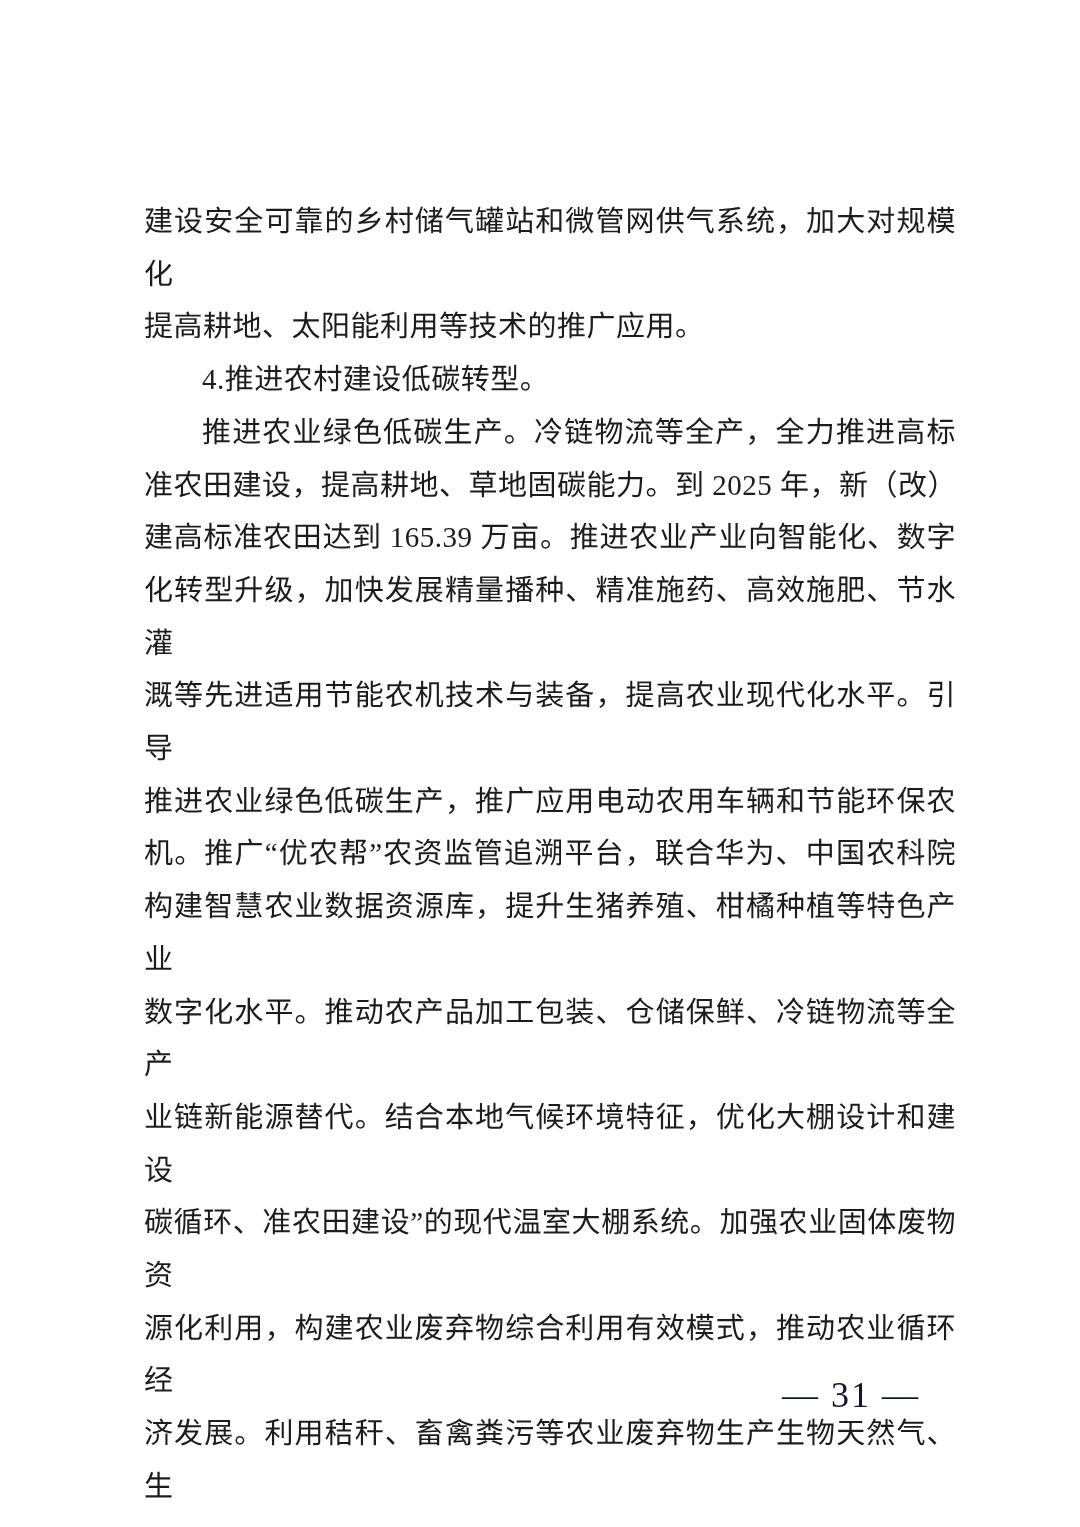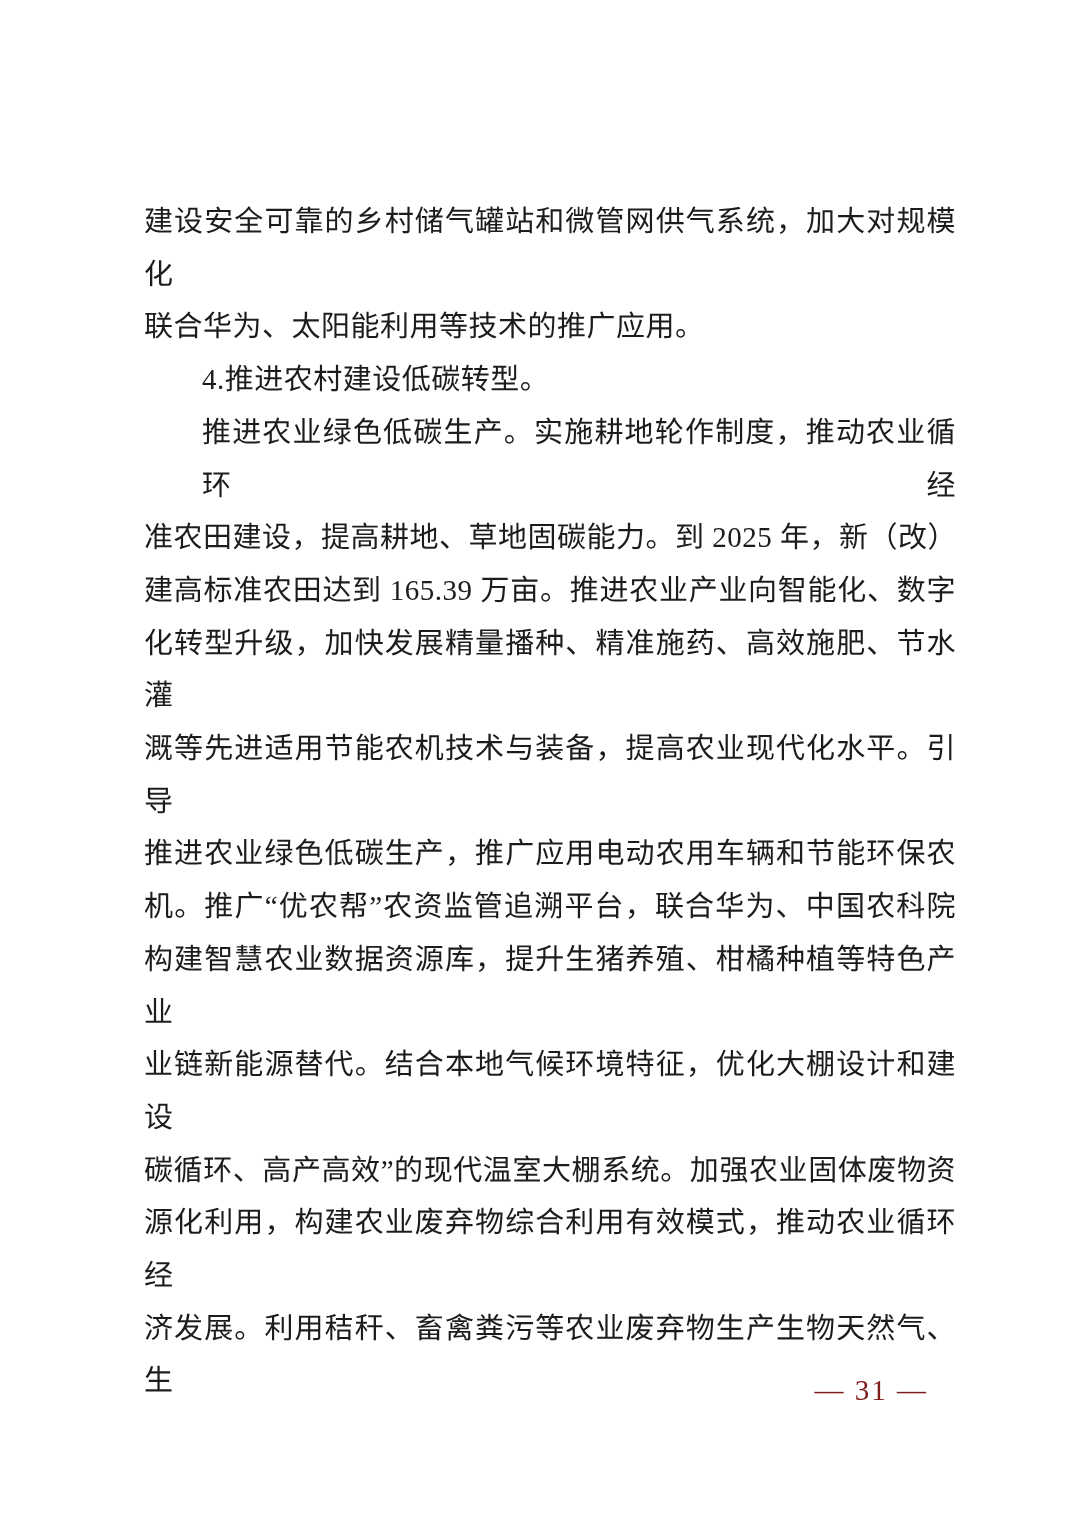--- a/index.html
+++ b/index.html
@@ -39,45 +39,46 @@
   .line.indent {
     padding-left: 58px;
     font-family: Liberation Serif, serif;
   }
   .line.indent.j {
     text-indent: 0;
   }
   .page-number {
     position: absolute;
     top: 1374px;
-    right: 152px;
-    font-size: 29px;
+    right: 160px;
+    font-size: 36px;
     letter-spacing: 2px;
-    color: #7f1d1d;
+    color: #0f172a;
   }
 </style>
 </head>
 <body>
 
 <div class="page">
 
   <div class="body-text">
     <div class="line j">建设安全可靠的乡村储气罐站和微管网供气系统，加大对规模化</div>
-    <div class="line">联合华为、太阳能利用等技术的推广应用。</div>
+    <div class="line">提高耕地、太阳能利用等技术的推广应用。</div>
     <div class="line indent">4.推进农村建设低碳转型。</div>
-    <div class="line indent j">推进农业绿色低碳生产。实施耕地轮作制度，推动农业循环经</div>
+    <div class="line indent j">推进农业绿色低碳生产。冷链物流等全产，全力推进高标</div>
     <div class="line j">准农田建设，提高耕地、草地固碳能力。到 2025 年，新（改）</div>
     <div class="line j">建高标准农田达到 165.39 万亩。推进农业产业向智能化、数字</div>
     <div class="line j">化转型升级，加快发展精量播种、精准施药、高效施肥、节水灌</div>
     <div class="line j">溉等先进适用节能农机技术与装备，提高农业现代化水平。引导</div>
     <div class="line j">推进农业绿色低碳生产，推广应用电动农用车辆和节能环保农</div>
     <div class="line j">机。推广“优农帮”农资监管追溯平台，联合华为、中国农科院</div>
     <div class="line j">构建智慧农业数据资源库，提升生猪养殖、柑橘种植等特色产业</div>
+    <div class="line j">数字化水平。推动农产品加工包装、仓储保鲜、冷链物流等全产</div>
     <div class="line j">业链新能源替代。结合本地气候环境特征，优化大棚设计和建设</div>
-    <div class="line j">碳循环、高产高效”的现代温室大棚系统。加强农业固体废物资</div>
+    <div class="line j">碳循环、准农田建设”的现代温室大棚系统。加强农业固体废物资</div>
     <div class="line j">源化利用，构建农业废弃物综合利用有效模式，推动农业循环经</div>
     <div class="line j">济发展。利用秸秆、畜禽粪污等农业废弃物生产生物天然气、生</div>
 
   </div>
 
   <div class="page-number">— 31 —</div>
 
 </div>
 
 </body></html>

